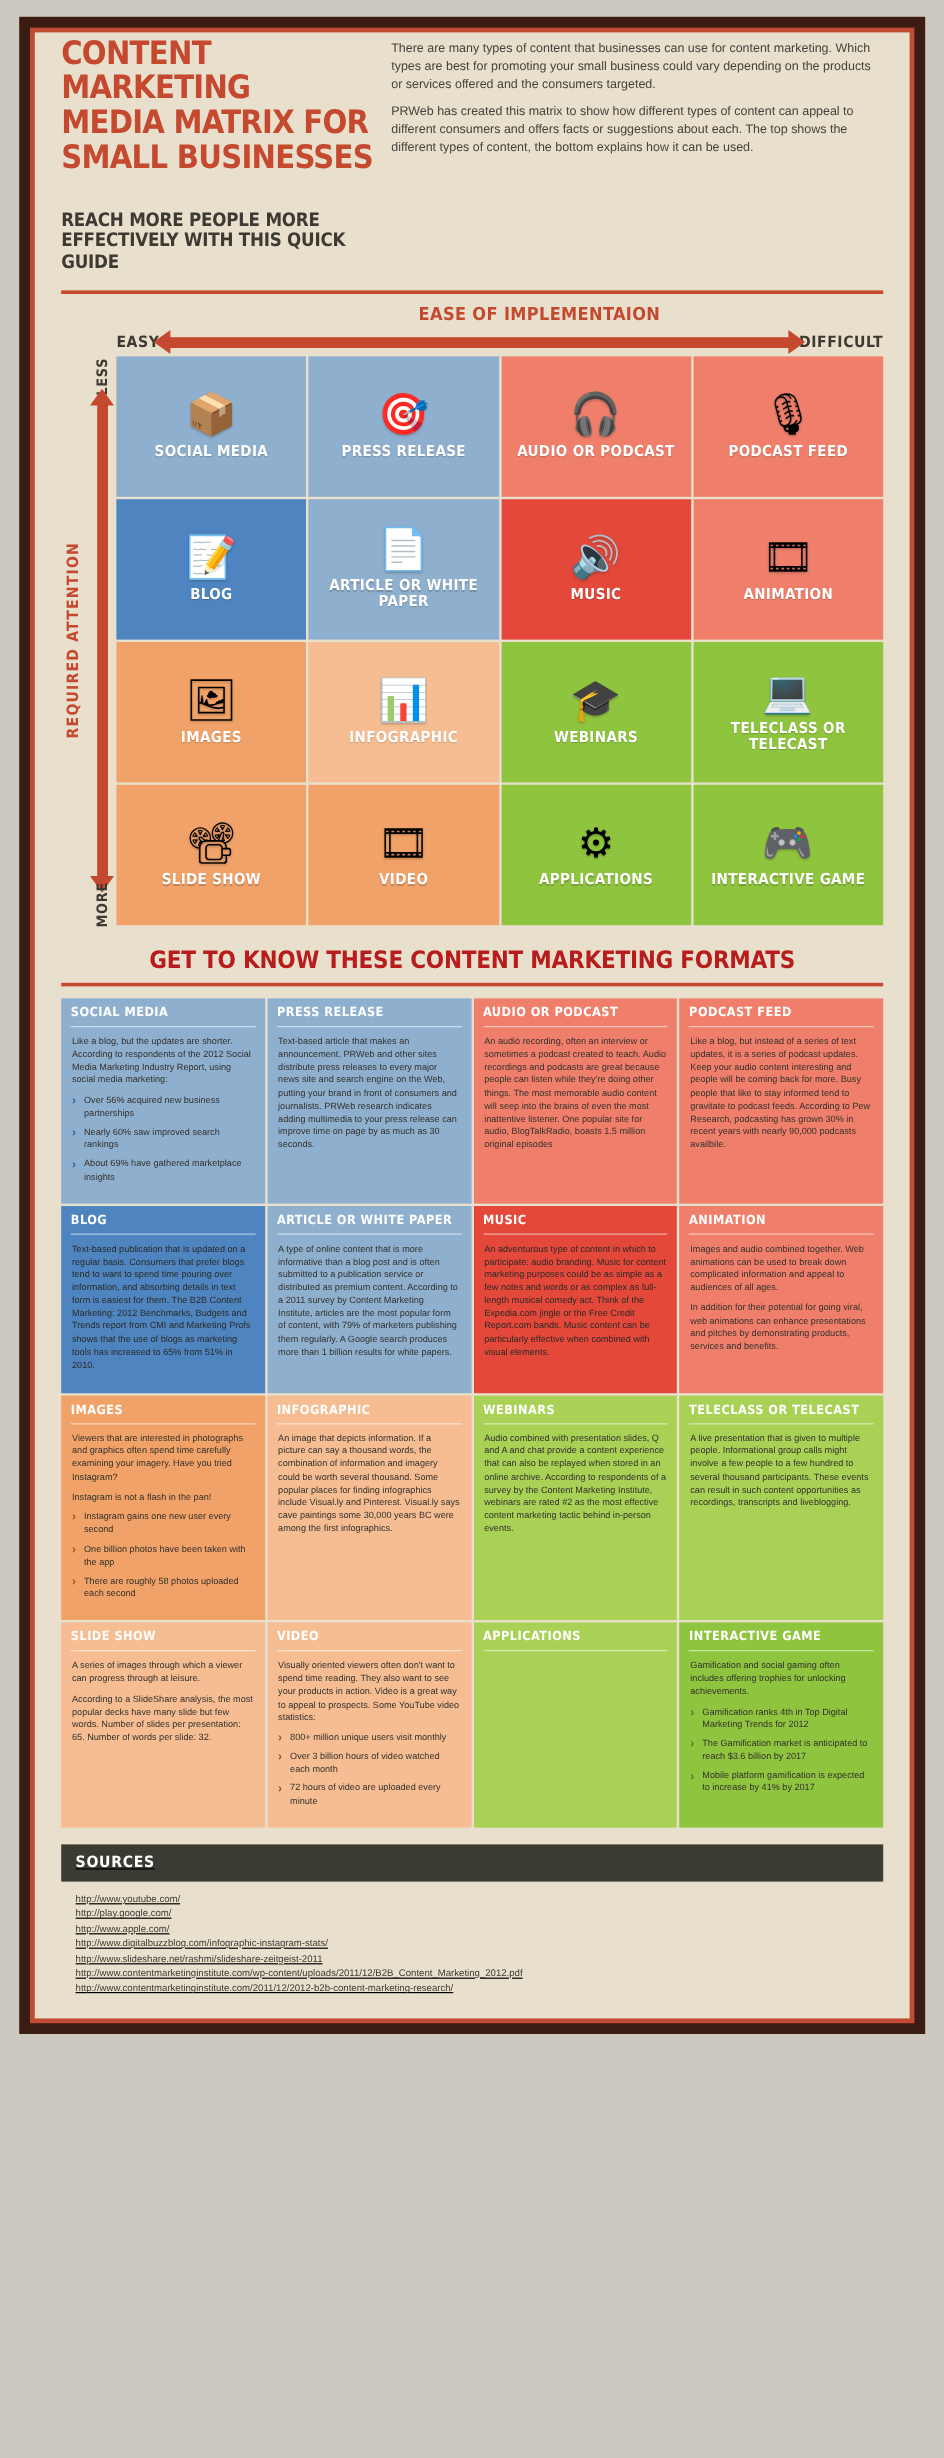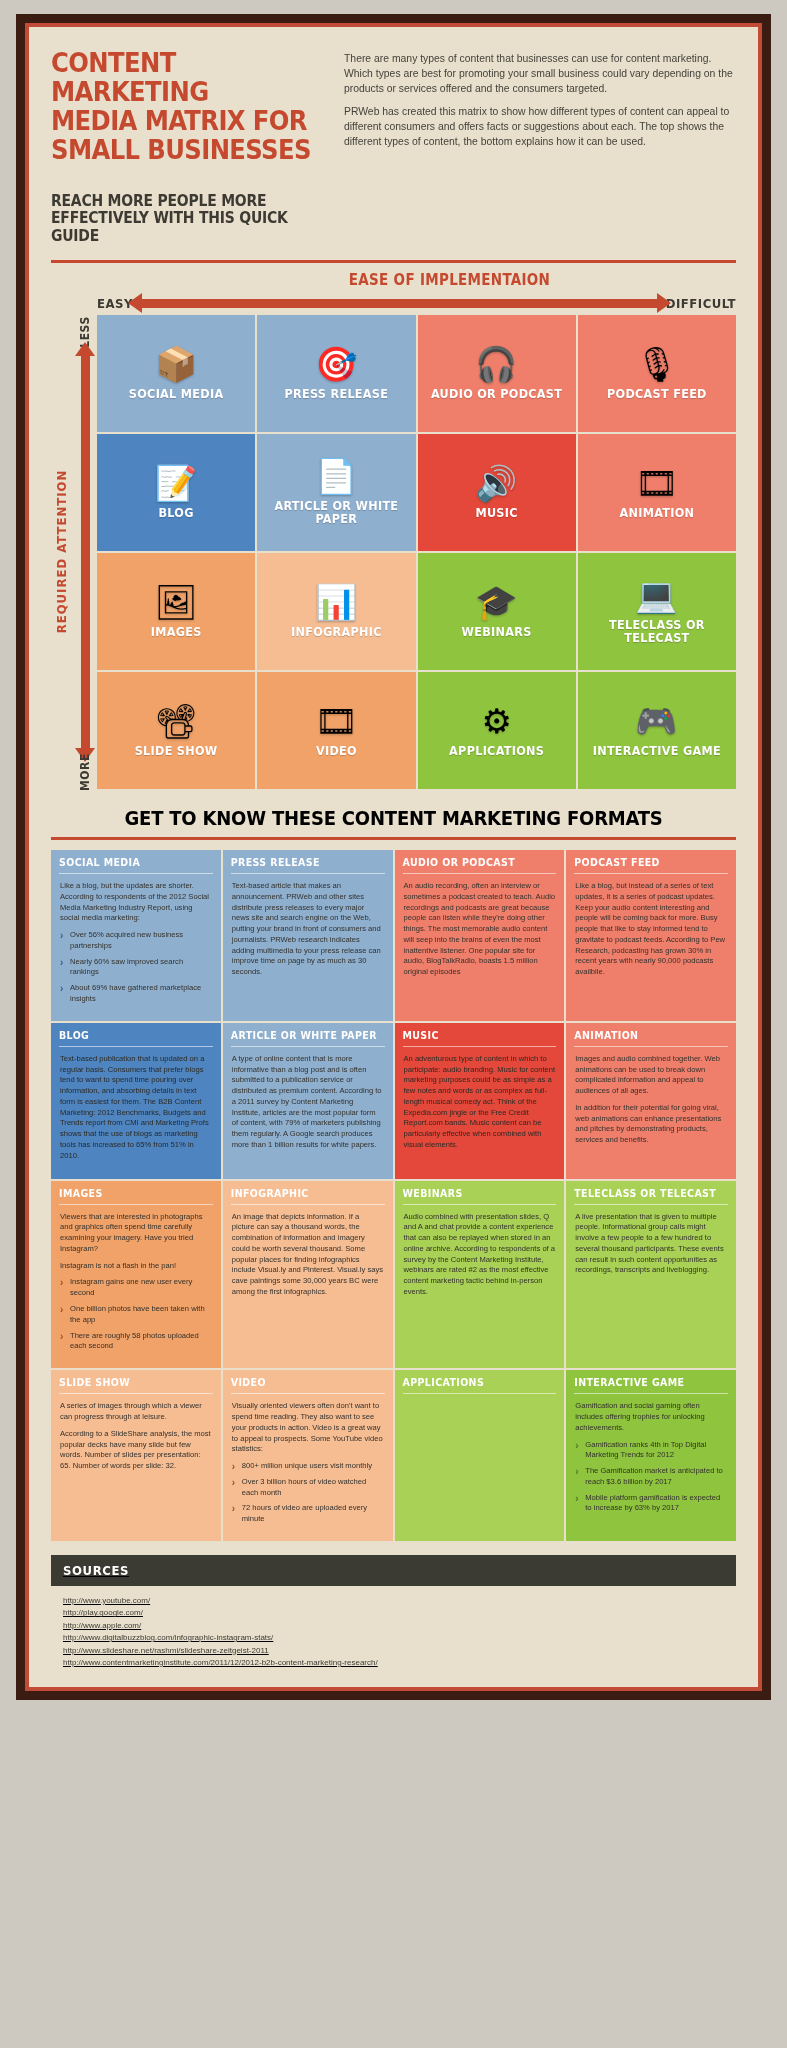--- a/index.html
+++ b/index.html
@@ -23,22 +23,21 @@
     padding: 4px;
   }
   .page {
     background: #e8e0cd;
     padding: 0 0 14px 0;
   }
 
   
   .header {
     display: flex;
-    padding: 22px 22px 0 22px;
-    gap: 18px;
+    padding: 4px 22px 0 22px;
   }
   .header-left { width: 275px; flex: none; }
   .title {
     font-family: "Liberation Sans Narrow", "DejaVu Sans Condensed", "Liberation Sans", sans-serif;
     font-weight: bold;
     color: #c4492f;
     font-size: 27px;
     line-height: 1.07;
     letter-spacing: -0.6px;
     text-transform: uppercase;
@@ -211,21 +210,21 @@
     text-transform: uppercase;
     text-shadow: 0 1px 1px rgba(0,0,0,.2);
   }
 
   
   .formats-title {
     text-align: center;
     font-family: "Liberation Sans Narrow", "DejaVu Sans Condensed", "Liberation Sans", sans-serif;
     font-weight: bold;
     font-size: 20px;
-    color: #000000;
+    color: #b91c1c;
     letter-spacing: -0.2px;
     margin: 17px 22px 0 22px;
     text-transform: uppercase;
   }
   .cards-grid {
     margin: 10px 22px 0 22px;
     display: grid;
     grid-template-columns: repeat(4, 1fr);
     gap: 2px;
   }
@@ -527,33 +526,34 @@
           <div class="card c-lightgreen">
             <div class="card-head">APPLICATIONS</div>
           </div>
           <div class="card c-green">
             <div class="card-head">INTERACTIVE GAME</div>
             <div class="card-body">
               <p>Gamification and social gaming often includes offering trophies for unlocking achievements.</p>
               <ul>
                 <li>Gamification ranks 4th in Top Digital Marketing Trends for 2012</li>
                 <li>The Gamification market is anticipated to reach $3.6 billion by 2017</li>
-                <li>Mobile platform gamification is expected to increase by 63% by 2017</li>
+                <li>Mobile platform gamification is expected to increase by 41% by 2017</li>
               </ul>
             </div>
           </div>
         </div>
 
   <div class="sources">
     <div class="sources-bar">SOURCES</div>
     <div class="sources-list" id="sources-list">
             <div>http://www.youtube.com/</div>
             <div>http://play.google.com/</div>
             <div>http://www.apple.com/</div>
             <div>http://www.digitalbuzzblog.com/infographic-instagram-stats/</div>
             <div>http://www.slideshare.net/rashmi/slideshare-zeitgeist-2011</div>
+            <div>http://www.contentmarketinginstitute.com/wp-content/uploads/2011/12/B2B_Content_Marketing_2012.pdf</div>
             <div>http://www.contentmarketinginstitute.com/2011/12/2012-b2b-content-marketing-research/</div>
           </div>
   </div>
 
 </div>
 </div>
 </div>
 
 </body></html>

